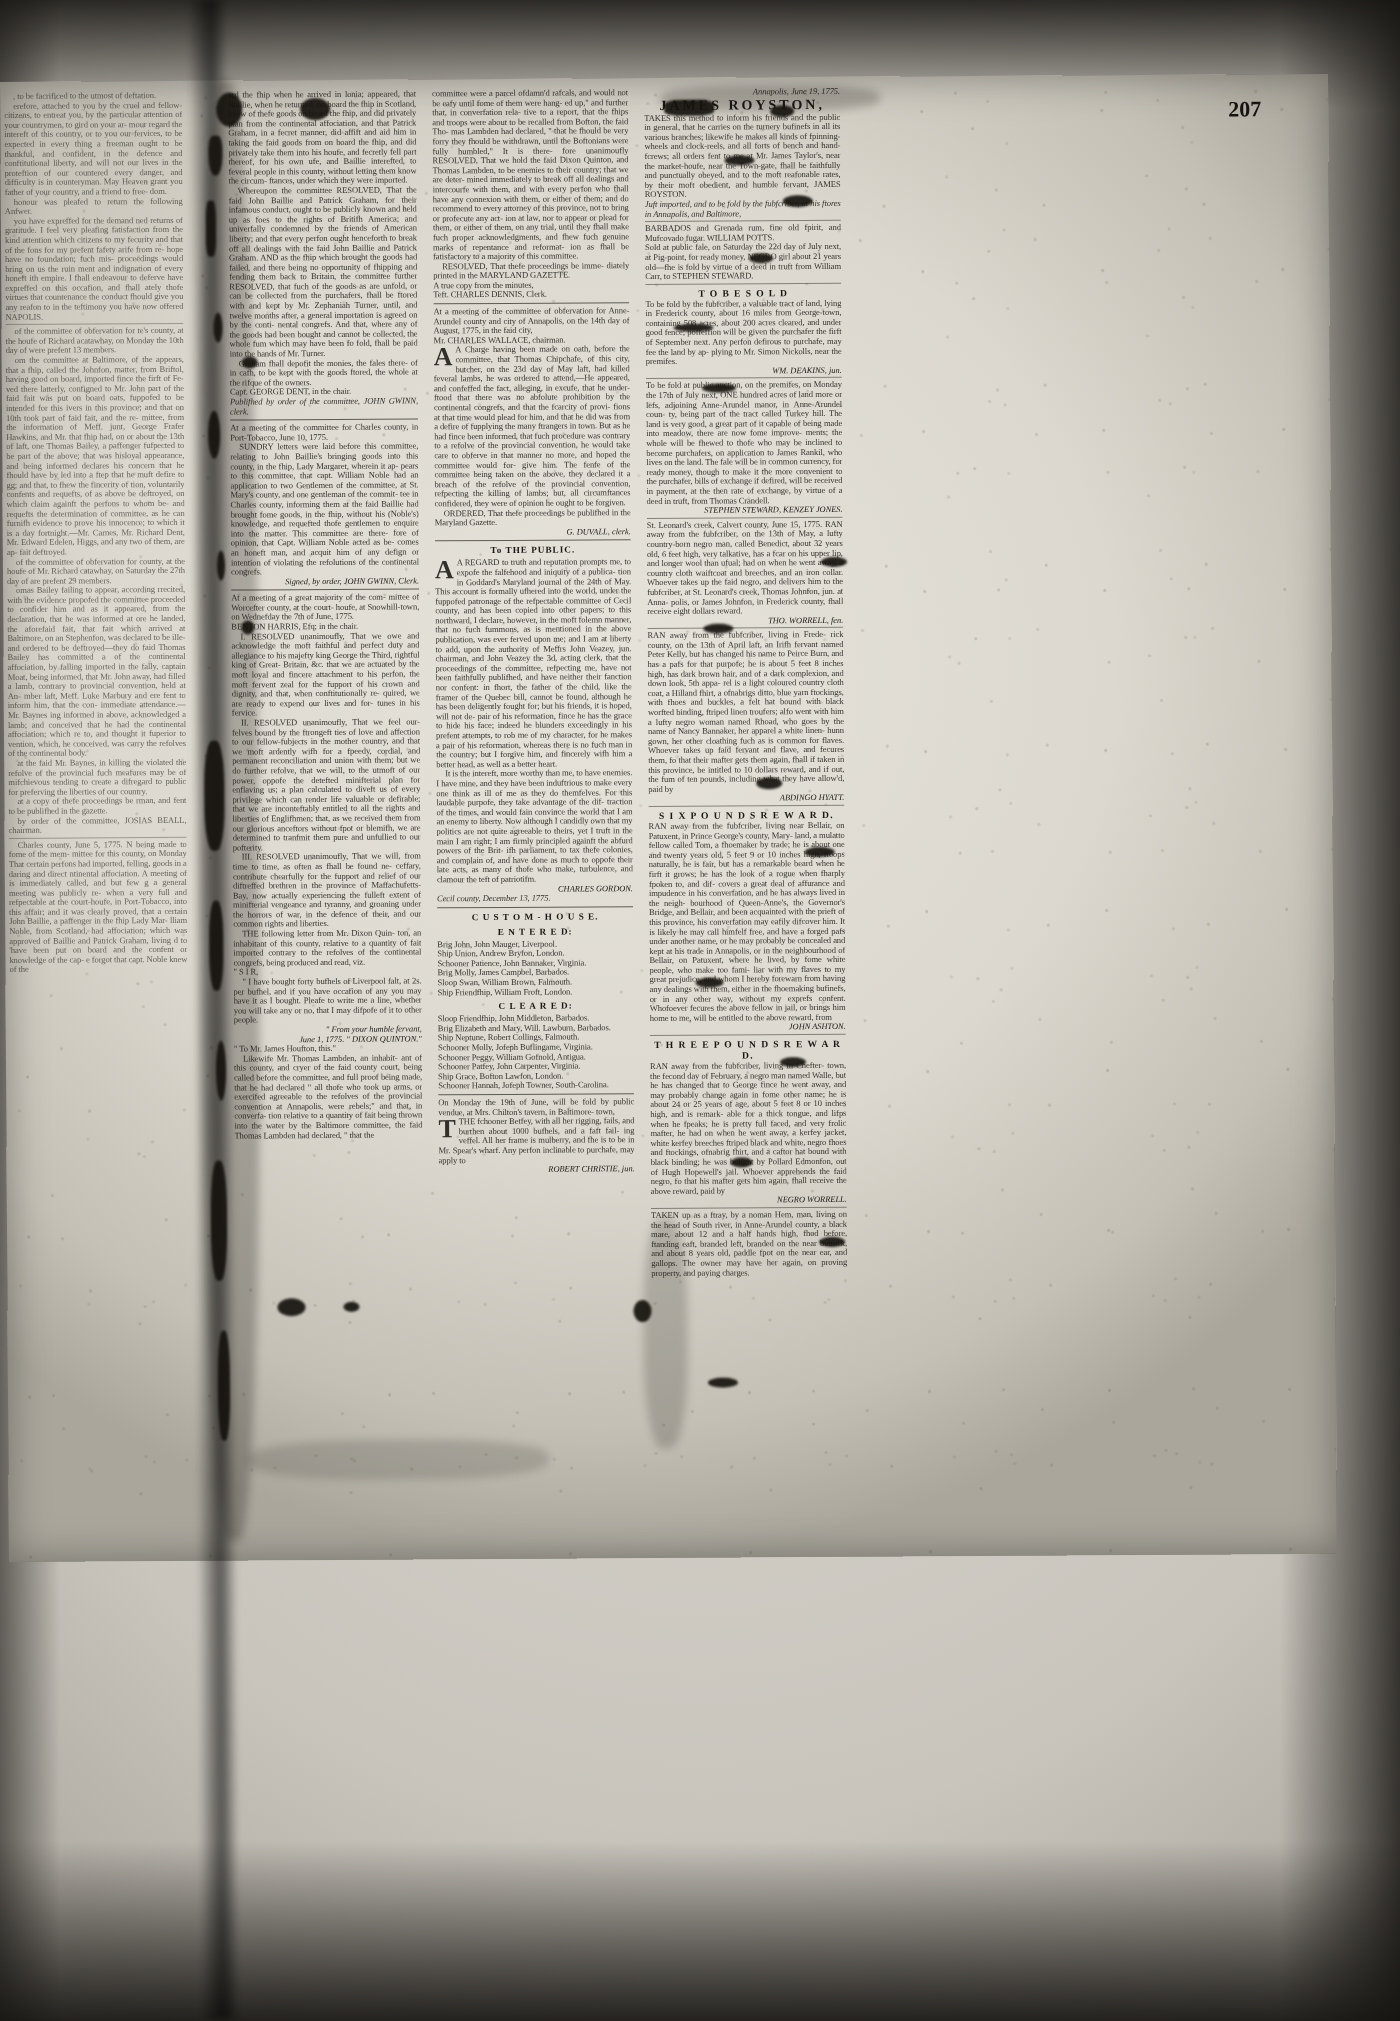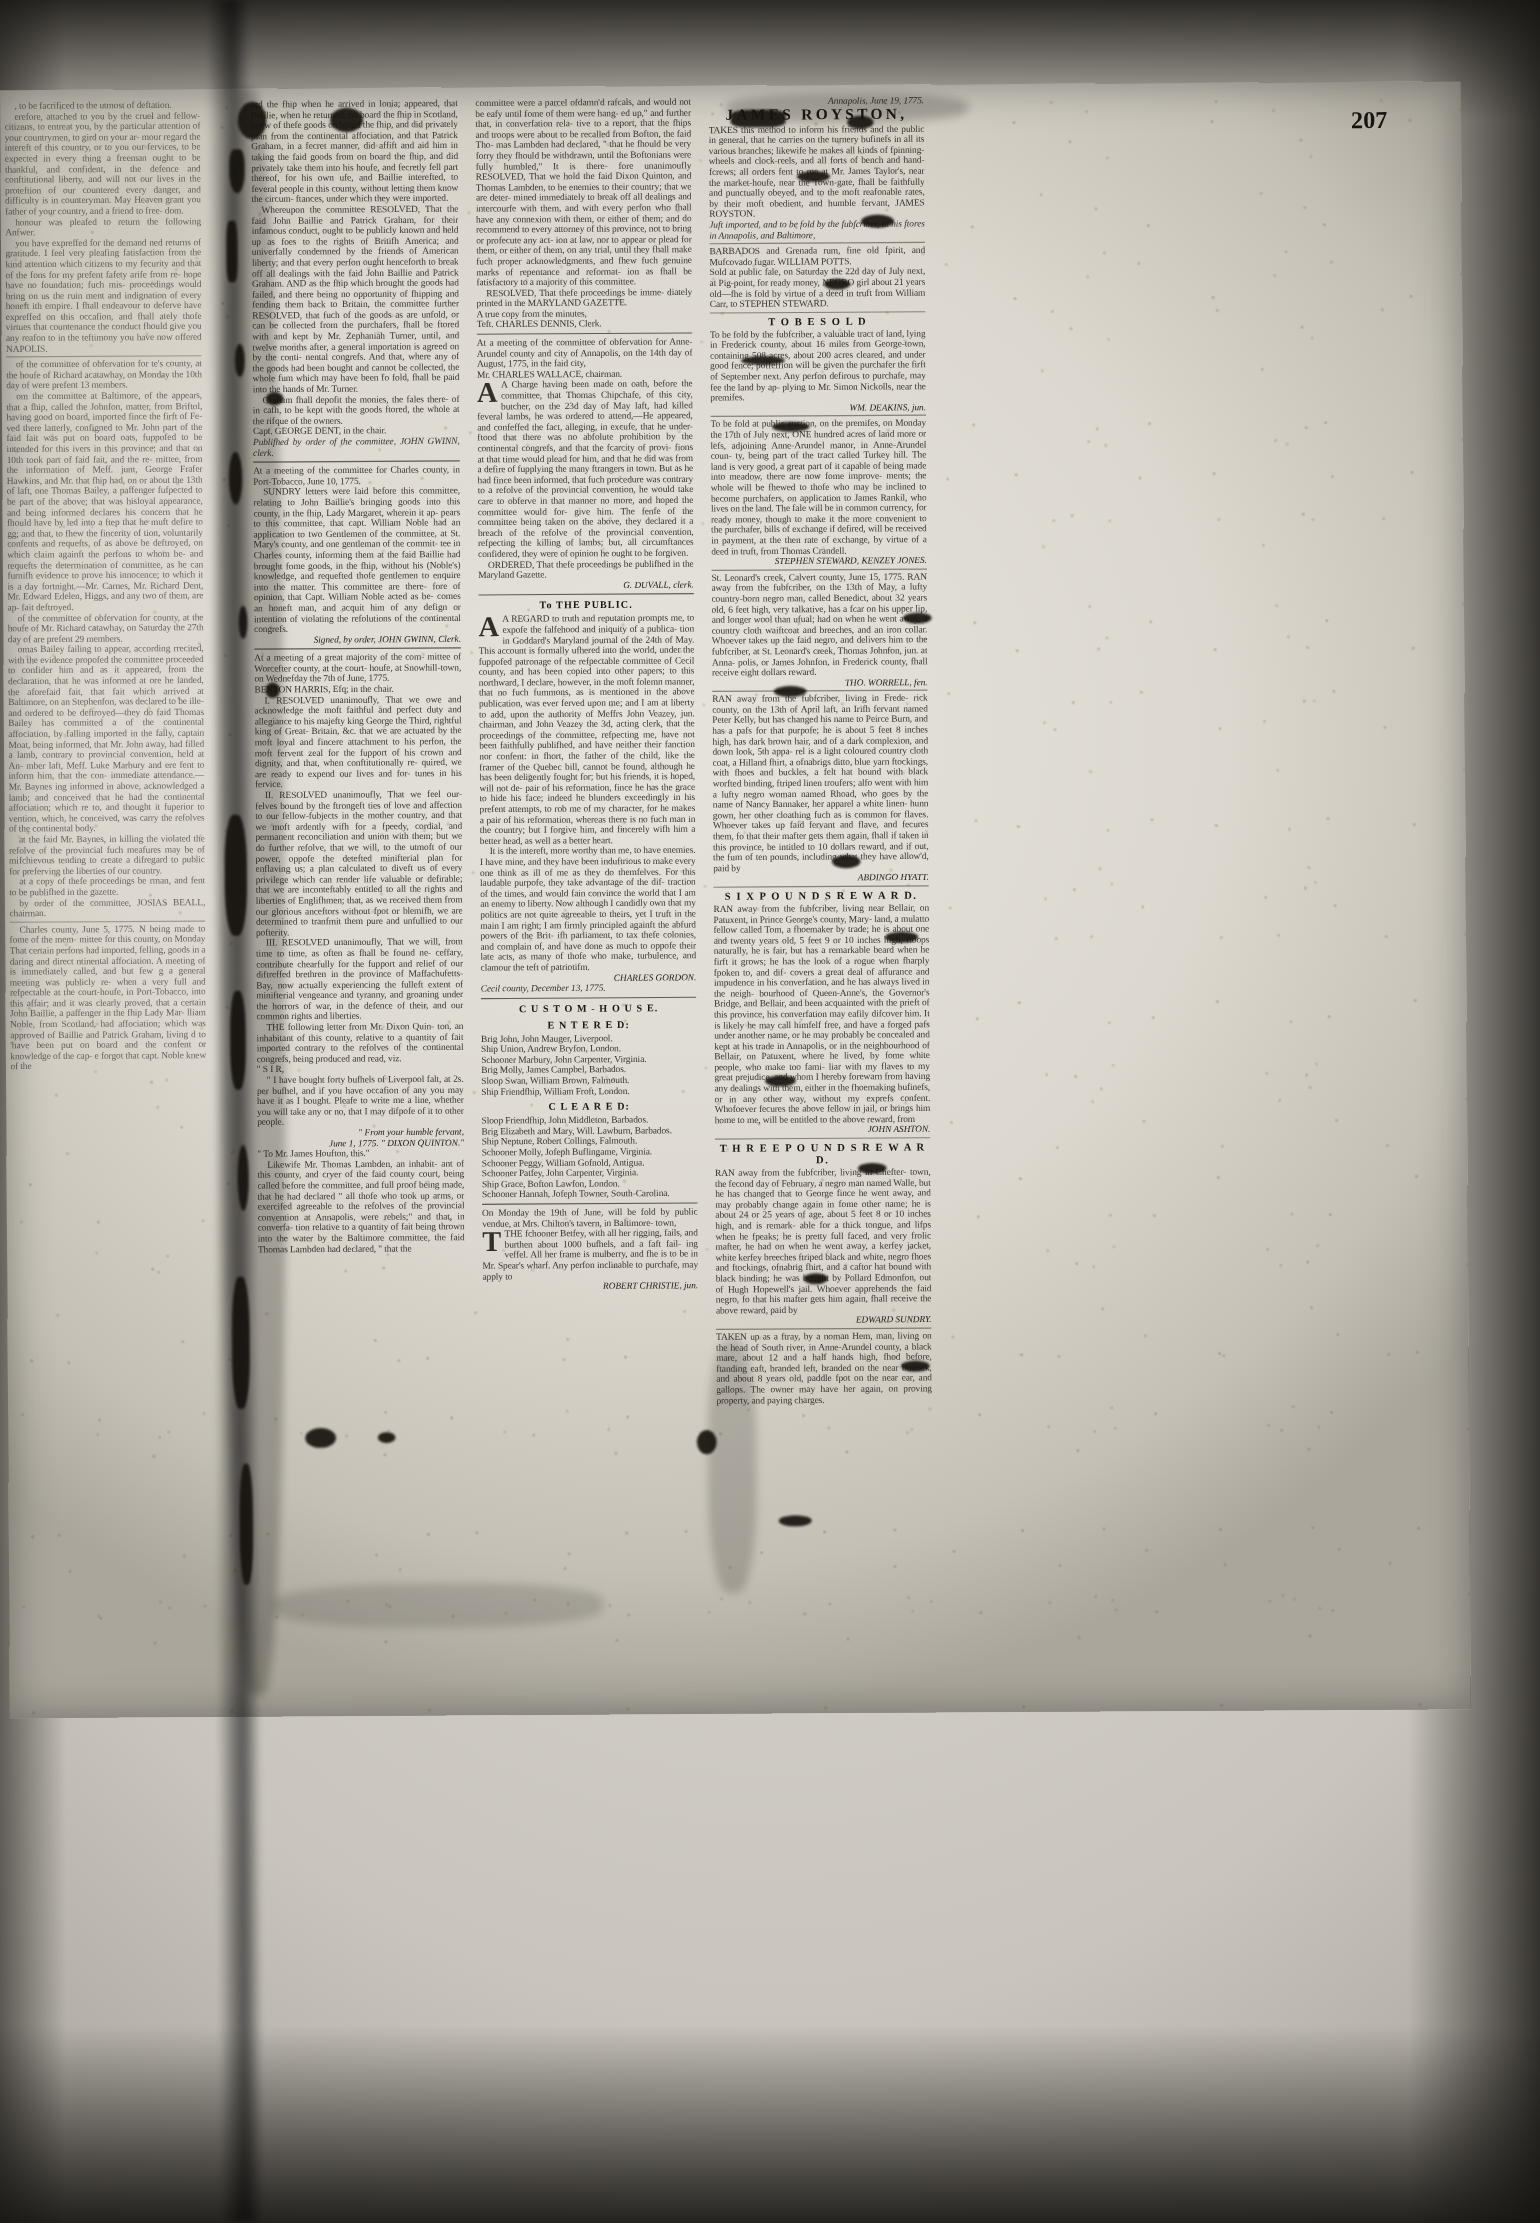--- a/index.html
+++ b/index.html
@@ -175,21 +175,21 @@
       <span>A REGARD to truth and reputation prompts me, to expofe the falfehood and iniquity of a publica- tion in Goddard's Maryland journal of the 24th of May. This account is formally ufhered into the world, under the fuppofed patronage of the refpectable committee of Cecil county, and has been copied into other papers; to this northward, I declare, however, in the moft folemn manner, that no fuch fummons, as is mentioned in the above publication, was ever ferved upon me; and I am at liberty to add, upon the authority of Meffrs John Veazey, jun. chairman, and John Veazey the 3d, acting clerk, that the proceedings of the committee, refpecting me, have not been faithfully publifhed, and have neither their fanction nor confent: in fhort, the father of the child, like the framer of the Quebec bill, cannot be found, although he has been deligently fought for; but his friends, it is hoped, will not de- pair of his reformation, fince he has the grace to hide his face; indeed he blunders exceedingly in his prefent attempts, to rob me of my character, for he makes a pair of his reformation, whereas there is no fuch man in the country; but I forgive him, and fincerely wifh him a better head, as well as a better heart.</span>
     </div>
     <div class="par indent">It is the intereft, more worthy than me, to have enemies. I have mine, and they have been induftrious to make every one think as ill of me as they do themfelves. For this laudable purpofe, they take advantage of the dif- traction of the times, and would fain convince the world that I am an enemy to liberty. Now although I candidly own that my politics are not quite agreeable to theirs, yet I truft in the main I am right; I am firmly principled againft the abfurd powers of the Brit- ifh parliament, to tax thefe colonies, and complain of, and have done as much to oppofe their late acts, as many of thofe who make, turbulence, and clamour the teft of patriotifm.</div>
     <div class="sig">CHARLES GORDON.</div>
     <div class="par it">Cecil county, December 13, 1775.</div>
     <div class="rule"></div>
     <div class="hd-sm">C U S T O M - H O U S E.</div>
     <div class="hd-sm">E N T E R E D:</div>
     <div class="par tiny">Brig John, John Mauger, Liverpool.</div>
     <div class="par tiny">Ship Union, Andrew Bryfon, London.</div>
-    <div class="par tiny">Schooner Marbury, John Carpenter, Virginia.</div>
+    <div class="par tiny">Schooner Patience, John Bannaker, Virginia.</div>
     <div class="par tiny">Brig Molly, James Campbel, Barbados.</div>
     <div class="par tiny">Sloop Swan, William Brown, Falmouth.</div>
     <div class="par tiny">Ship Friendfhip, William Froft, London.</div>
     <div class="hd-sm">C L E A R E D:</div>
     <div class="par tiny">Sloop Friendfhip, John Middleton, Barbados.</div>
     <div class="par tiny">Brig Elizabeth and Mary, Will. Lawburn, Barbados.</div>
     <div class="par tiny">Ship Neptune, Robert Collings, Falmouth.</div>
     <div class="par tiny">Schooner Molly, Jofeph Buflingame, Virginia.</div>
     <div class="par tiny">Schooner Peggy, William Gofnold, Antigua.</div>
     <div class="par tiny">Schooner Patfey, John Carpenter, Virginia.</div>
@@ -248,21 +248,21 @@
     <div class="ad">
       <div class="adhd">S I X  P O U N D S  R E W A R D.</div>
       <div class="par">RAN away from the fubfcriber, living near Bellair, on Patuxent, in Prince George's county, Mary- land, a mulatto fellow called Tom, a fhoemaker by trade; he is about one and twenty years old, 5 feet 9 or 10 inches high, ftoops naturally, he is fair, but has a remarkable beard when he firft it grows; he has the look of a rogue when fharply fpoken to, and dif- covers a great deal of affurance and impudence in his converfation, and he has always lived in the neigh- bourhood of Queen-Anne's, the Governor's Bridge, and Bellair, and been acquainted with the prieft of this province, his converfation may eafily difcover him. It is likely he may call himfelf free, and have a forged pafs under another name, or he may probably be concealed and kept at his trade in Annapolis, or in the neighbourhood of Bellair, on Patuxent, where he lived, by fome white people, who make too fami- liar with my flaves to my great prejudice, and whom I hereby forewarn from having any dealings with them, either in the fhoemaking bufinefs, or in any other way, without my exprefs confent. Whofoever fecures the above fellow in jail, or brings him home to me, will be entitled to the above reward, from</div>
       <div class="sig">JOHN ASHTON.</div>
     </div>
     <div class="rule-thin"></div>
 
     <div class="ad">
       <div class="adhd">T H R E E  P O U N D S  R E W A R D.</div>
       <div class="par">RAN away from the fubfcriber, living in Chefter- town, the fecond day of February, a negro man named Walle, but he has changed that to George fince he went away, and may probably change again in fome other name; he is about 24 or 25 years of age, about 5 feet 8 or 10 inches high, and is remark- able for a thick tongue, and lifps when he fpeaks; he is pretty full faced, and very frolic mafter, he had on when he went away, a kerfey jacket, white kerfey breeches ftriped black and white, negro fhoes and ftockings, ofnabrig fhirt, and a caftor hat bound with black binding; he was bought by Pollard Edmonfon, out of Hugh Hopewell's jail. Whoever apprehends the faid negro, fo that his mafter gets him again, fhall receive the above reward, paid by</div>
-      <div class="sig">EDWARD SUNDRY.</div>
+      <div class="sig">NEGRO WORRELL.</div>
     </div>
     <div class="rule-thin"></div>
 
     <div class="ad">
       <div class="par">TAKEN up as a ftray, by a noman Hem, man, living on the head of South river, in Anne-Arundel county, a black mare, about 12 and a half hands high, fhod before, ftanding eaft, branded left, branded on the near buttock, and about 8 years old, paddle fpot on the near ear, and gallops. The owner may have her again, on proving property, and paying charges.</div>
     </div>
   </div>
 
   <div class="blot" style="left:216px;top:12px;width:26px;height:34px;"></div>
   <div class="blot" style="left:300px;top:18px;width:30px;height:22px;"></div>

